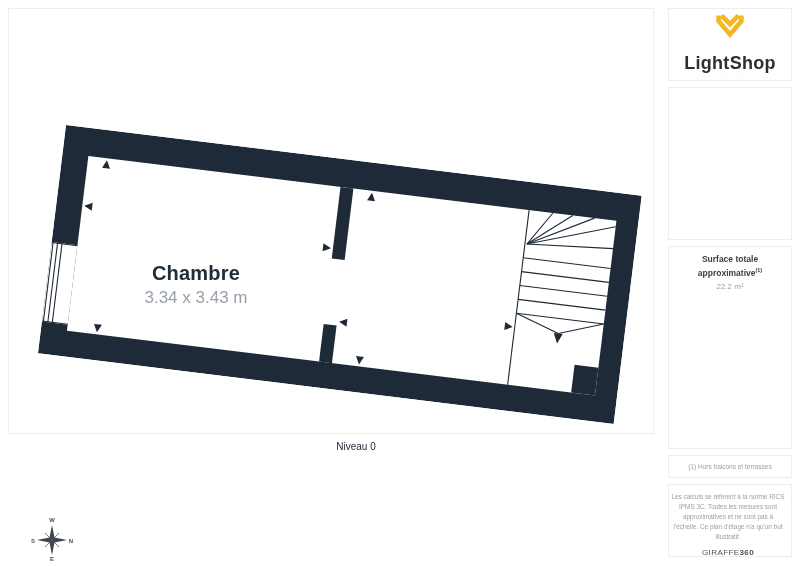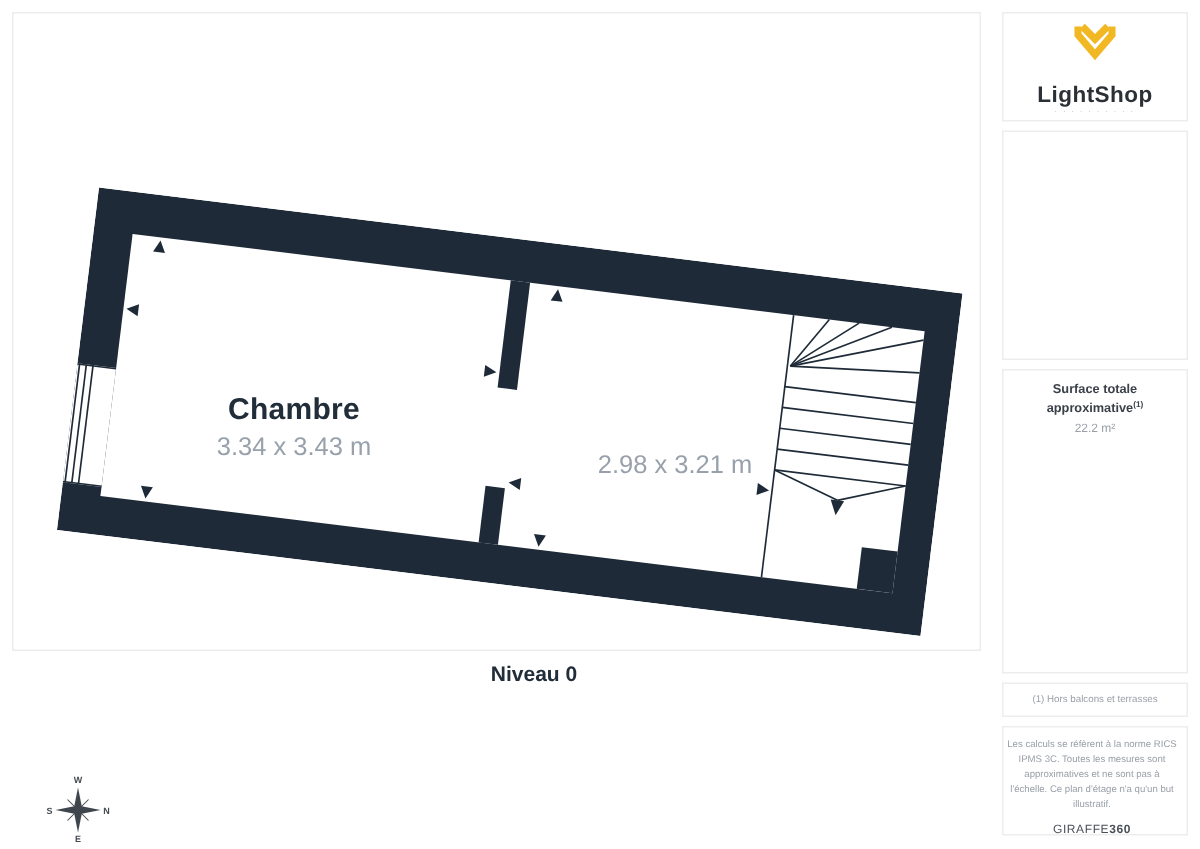--- a/index.html
+++ b/index.html
@@ -11,21 +11,21 @@
   
   #main-card { left:8px; top:8px; width:646px; height:426px; }
 
   
   #logo-card    { left:668px; top:8px;   width:124px; height:73px;  display:flex; flex-direction:column; align-items:center; justify-content:center; }
   #empty-card   { left:668px; top:87px;  width:124px; height:153px; }
   #surface-card { left:668px; top:246px; width:124px; height:203px; padding-top:7px; text-align:center; }
   #footnote-card{ left:668px; top:455px; width:124px; height:23px;  display:flex; align-items:center; justify-content:center; }
   #legal-card   { left:668px; top:484px; width:124px; height:73px;  padding:7px 5px 5px 1px; text-align:center; }
 
-  .logo-text { font-size:15px; font-weight:600; color:#2b3036; letter-spacing:.3px; margin-top:14px; }
+  .logo-text { font-size:18px; font-weight:600; color:#2b3036; letter-spacing:.3px; margin-top:14px; }
   .logo-tagline { font-size:4px; color:#9aa0a8; letter-spacing:1.6px; line-height:4px; }
 
   .surface-title { font-size:8.5px; font-weight:700; color:#3b4149; line-height:11px; }
   .surface-title sup { font-size:5.5px; }
   .surface-value { font-size:8px; color:#9aa0a8; margin-top:3px; }
 
   .footnote-text { font-size:6.5px; color:#9aa0a8; }
 
   .legal-text { font-size:6.4px; color:#9aa0a8; line-height:1.55; }
   .credit { margin-top:6px; font-size:8px; color:#4a5058; letter-spacing:.4px; }
@@ -37,21 +37,21 @@
 
   .room-label { position:absolute; width:170px; text-align:center; }
   .room-name  { font-size:20px; font-weight:700; color:#222d3a; letter-spacing:.2px; }
   .room-dims  { font-size:17px; color:#98a1ab; }
   #chambre-name { left:102px; top:253px; }
   #chambre-dims { left:102px; top:279px; }
   #dressing-name{ left:356px; top:265px; }
   #dressing-dims{ left:356px; top:291px; }
 
   #level-label { position:absolute; left:297px; top:432px; width:100px; text-align:center;
-                 font-size:14px; font-weight:700; color:#222d3a; }
+                 font-size:10px; font-weight:400; color:#222d3a; }
 
   #compass { position:absolute; left:20px; top:504px; }
 </style>
 </head>
 <body>
 
 <div id="canvas">
 
   <div id="main-card" class="card">
 
@@ -104,21 +104,20 @@
           <polygon points="312,30 308,38 316,38"></polygon>
           <polygon points="295,162 303,158 303,166"></polygon>
           <polygon points="320,202 316,194 324,194"></polygon>
           <polygon points="468,146 460,142 460,150"></polygon>
         </g>
       </svg>
     </div>
 
     <div class="room-label room-name" id="chambre-name">Chambre</div>
     <div class="room-label room-dims" id="chambre-dims">3.34 x 3.43 m</div>
-    <div class="room-label room-dims" id="dressing-dims">2.98 x 3.21 m</div>
 
     <div id="level-label">Niveau 0</div>
 
     <svg id="compass" width="46" height="50" viewBox="0 0 46 50">
       <g fill="#3f454d">
         <polygon points="23,12 25.5,24.5 23,27 20.5,24.5"></polygon>
         <polygon points="23,42 25.5,29.5 23,27 20.5,29.5"></polygon>
         <polygon points="8,27 20.5,24.5 23,27 20.5,29.5"></polygon>
         <polygon points="38,27 25.5,24.5 23,27 25.5,29.5"></polygon>
       </g>

